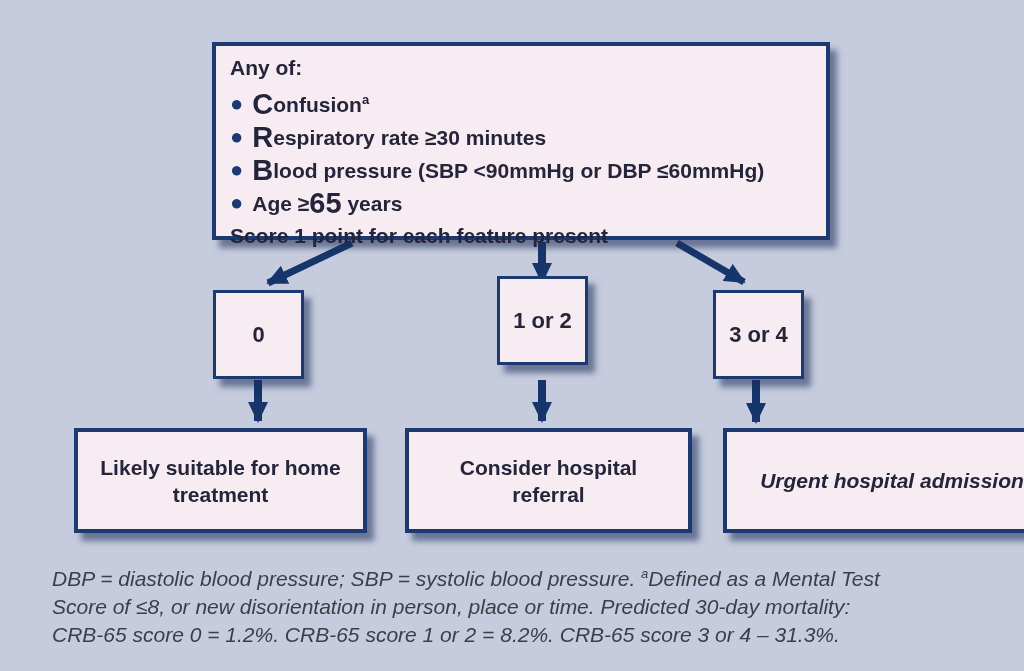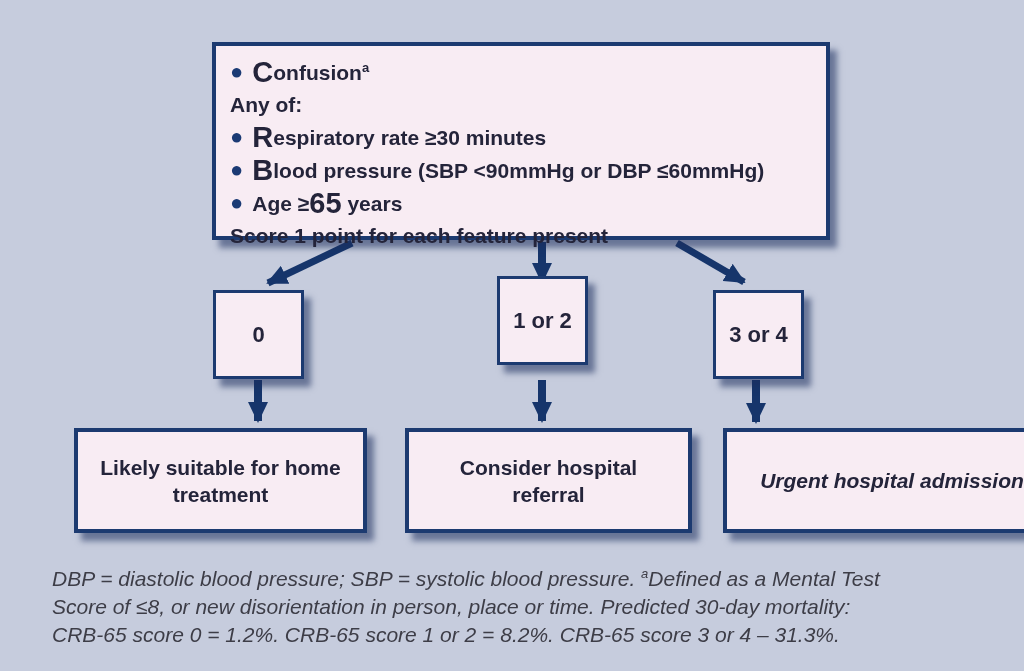--- a/index.html
+++ b/index.html
@@ -85,24 +85,24 @@
       <path d="M352,243 L268,283" stroke-width="7" marker-end="url(#head)"></path>
       <path d="M542,242 L542,282" stroke-width="8" marker-end="url(#head)"></path>
       <path d="M677,243 L744,282" stroke-width="7" marker-end="url(#head)"></path>
       <path d="M258,380 L258,421" stroke-width="8" marker-end="url(#head)"></path>
       <path d="M542,380 L542,421" stroke-width="8" marker-end="url(#head)"></path>
       <path d="M756,380 L756,422" stroke-width="8" marker-end="url(#head)"></path>
     </g>
   </svg>
 
   <div class="pinkbox criteria">
+    <div>Any of:</div>
     <div>
       <span class="bullet">●</span><span></span><span class="big">C</span><span>onfusion</span><sup>a</sup>
     </div>
-    <div>Any of:</div>
     <div>
       <span class="bullet">●</span><span></span><span class="big">R</span><span>espiratory rate ≥30 minutes</span>
     </div>
     <div>
       <span class="bullet">●</span><span></span><span class="big">B</span><span>lood pressure (SBP &lt;90mmHg or DBP ≤60mmHg)</span>
     </div>
     <div>
       <span class="bullet">●</span><span>Age ≥</span><span class="big">65</span><span> years</span>
     </div>
     <div>Score 1 point for each feature present</div>

